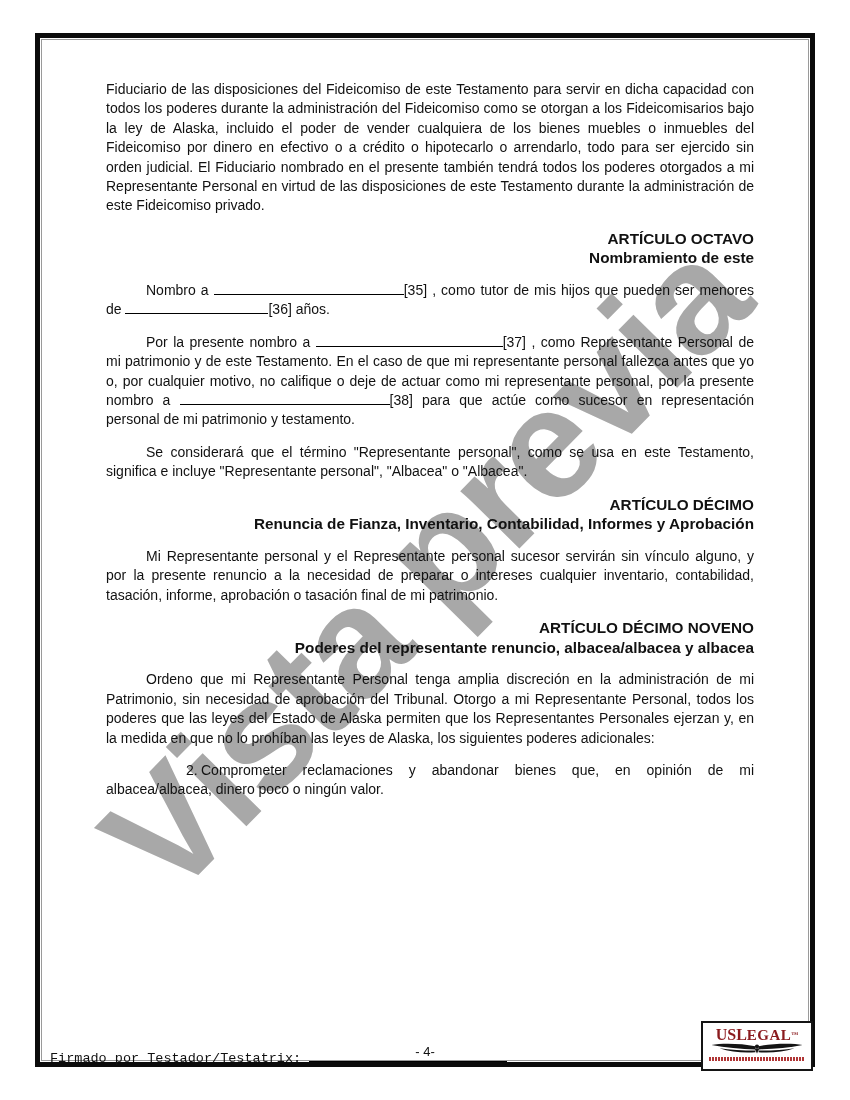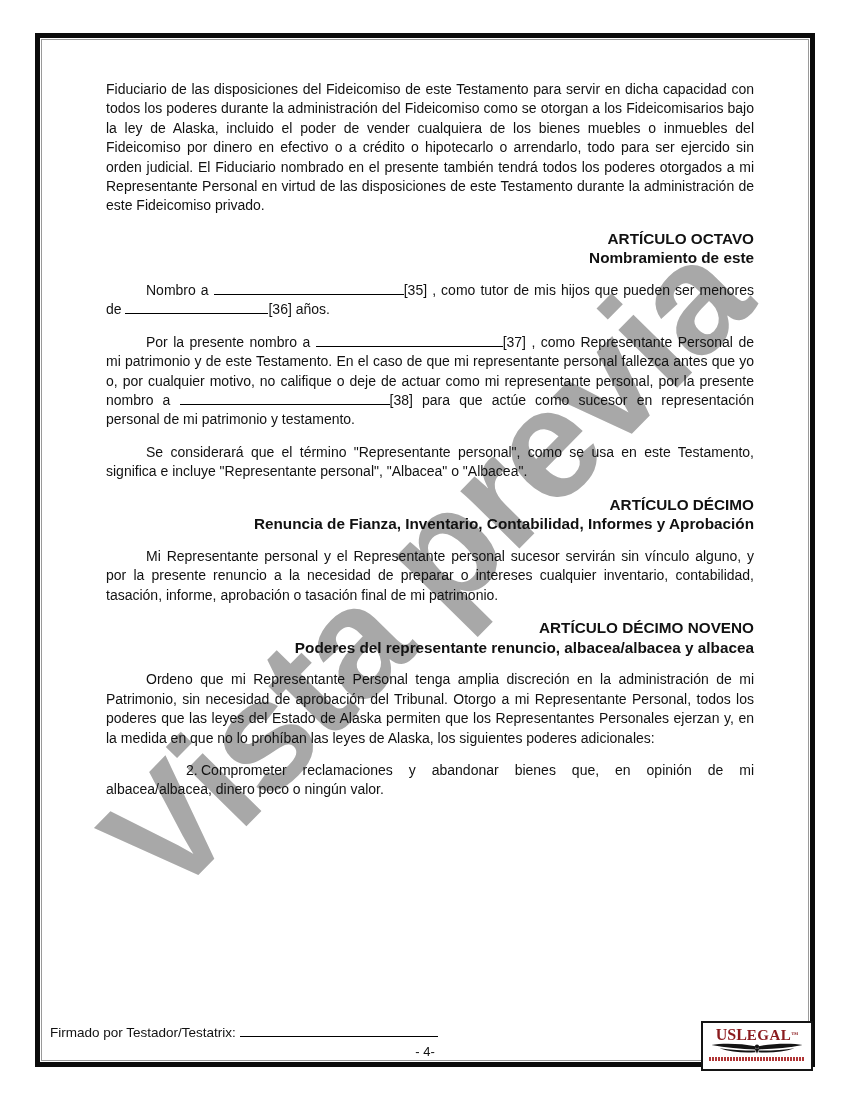--- a/index.html
+++ b/index.html
@@ -16,21 +16,21 @@
          color:#a8a8a8;z-index:2;user-select:none;}
   
   .content{position:absolute;left:100px;width:648px;top:80px;z-index:3;
          font-size:14px;line-height:19.4px;margin-left:6px;}
   .content p{margin:0 0 13px 0;text-align:justify;}
   .content p.indent{text-indent:40px;}
   .article-heading{margin:0 0 13px 0;text-align:right;font-weight:bold;font-size:15.3px;line-height:19.6px;}
   .blank{display:inline-block;border-bottom:1.4px solid #000;height:0.92em;vertical-align:baseline;}
   .num{display:inline-block;width:55px;}
   
-  .footer-signed{position:absolute;left:50px;top:1024px;font-size:13.5px;z-index:3;}
+  .footer-signed{position:absolute;left:50px;top:1049px;font-size:13.5px;z-index:3;font-family:Liberation Mono, monospace;}
   .footer-page{position:absolute;left:0;right:0;top:1044px;text-align:center;font-size:13px;z-index:3;}
   
   .uslegal{position:absolute;right:37px;top:1021px;width:112px;height:50px;background:#fff;
          border:2px solid #141414;z-index:4;display:flex;flex-direction:column;align-items:center;
          justify-content:flex-start;padding-top:2px;box-sizing:border-box;}
   .uslegal-text{font-family:"Liberation Serif","DejaVu Serif",serif;font-weight:bold;
          color:#8a1a1d;line-height:20px;white-space:nowrap;}
   .uslegal-text .l-big{font-size:16px;}
   .uslegal-text .l-small{font-size:15px;letter-spacing:0.5px;}
   .uslegal-text .tm{font-size:7px;vertical-align:top;color:#8a1a1d;}

